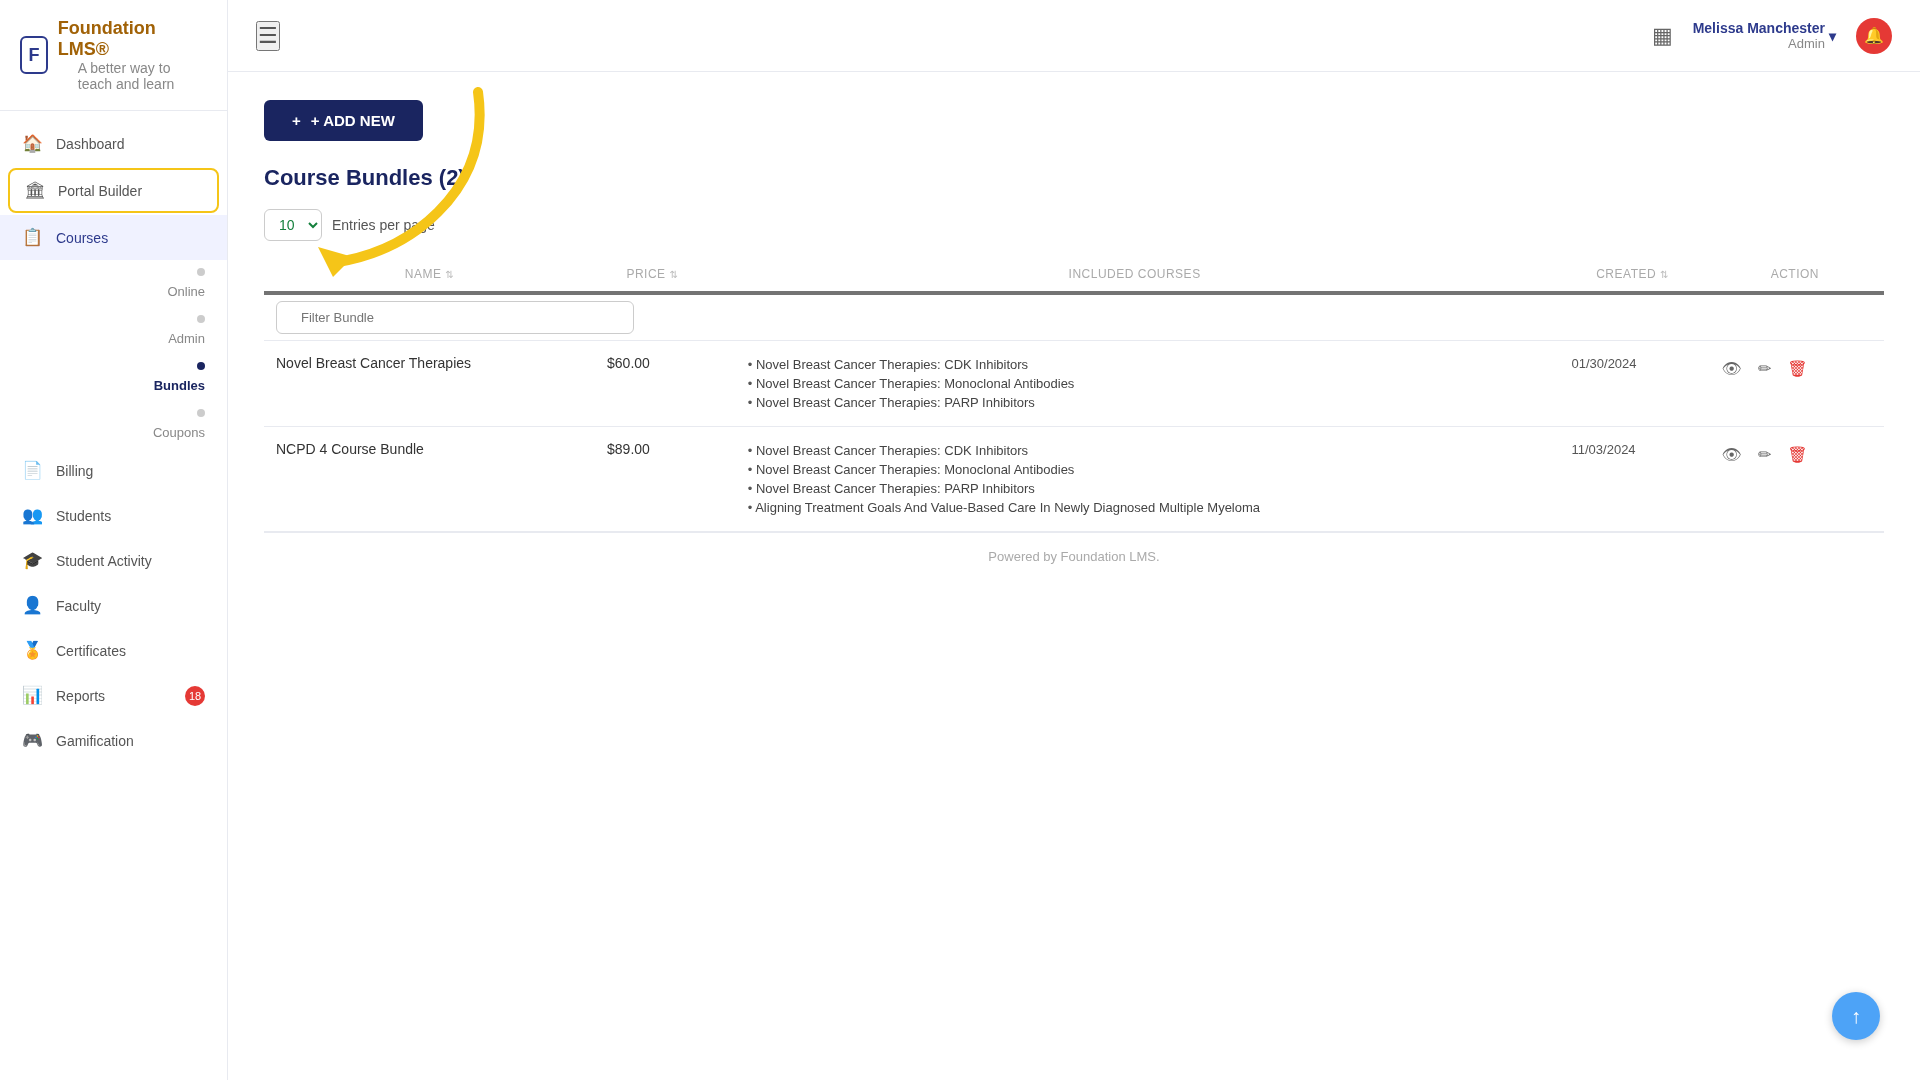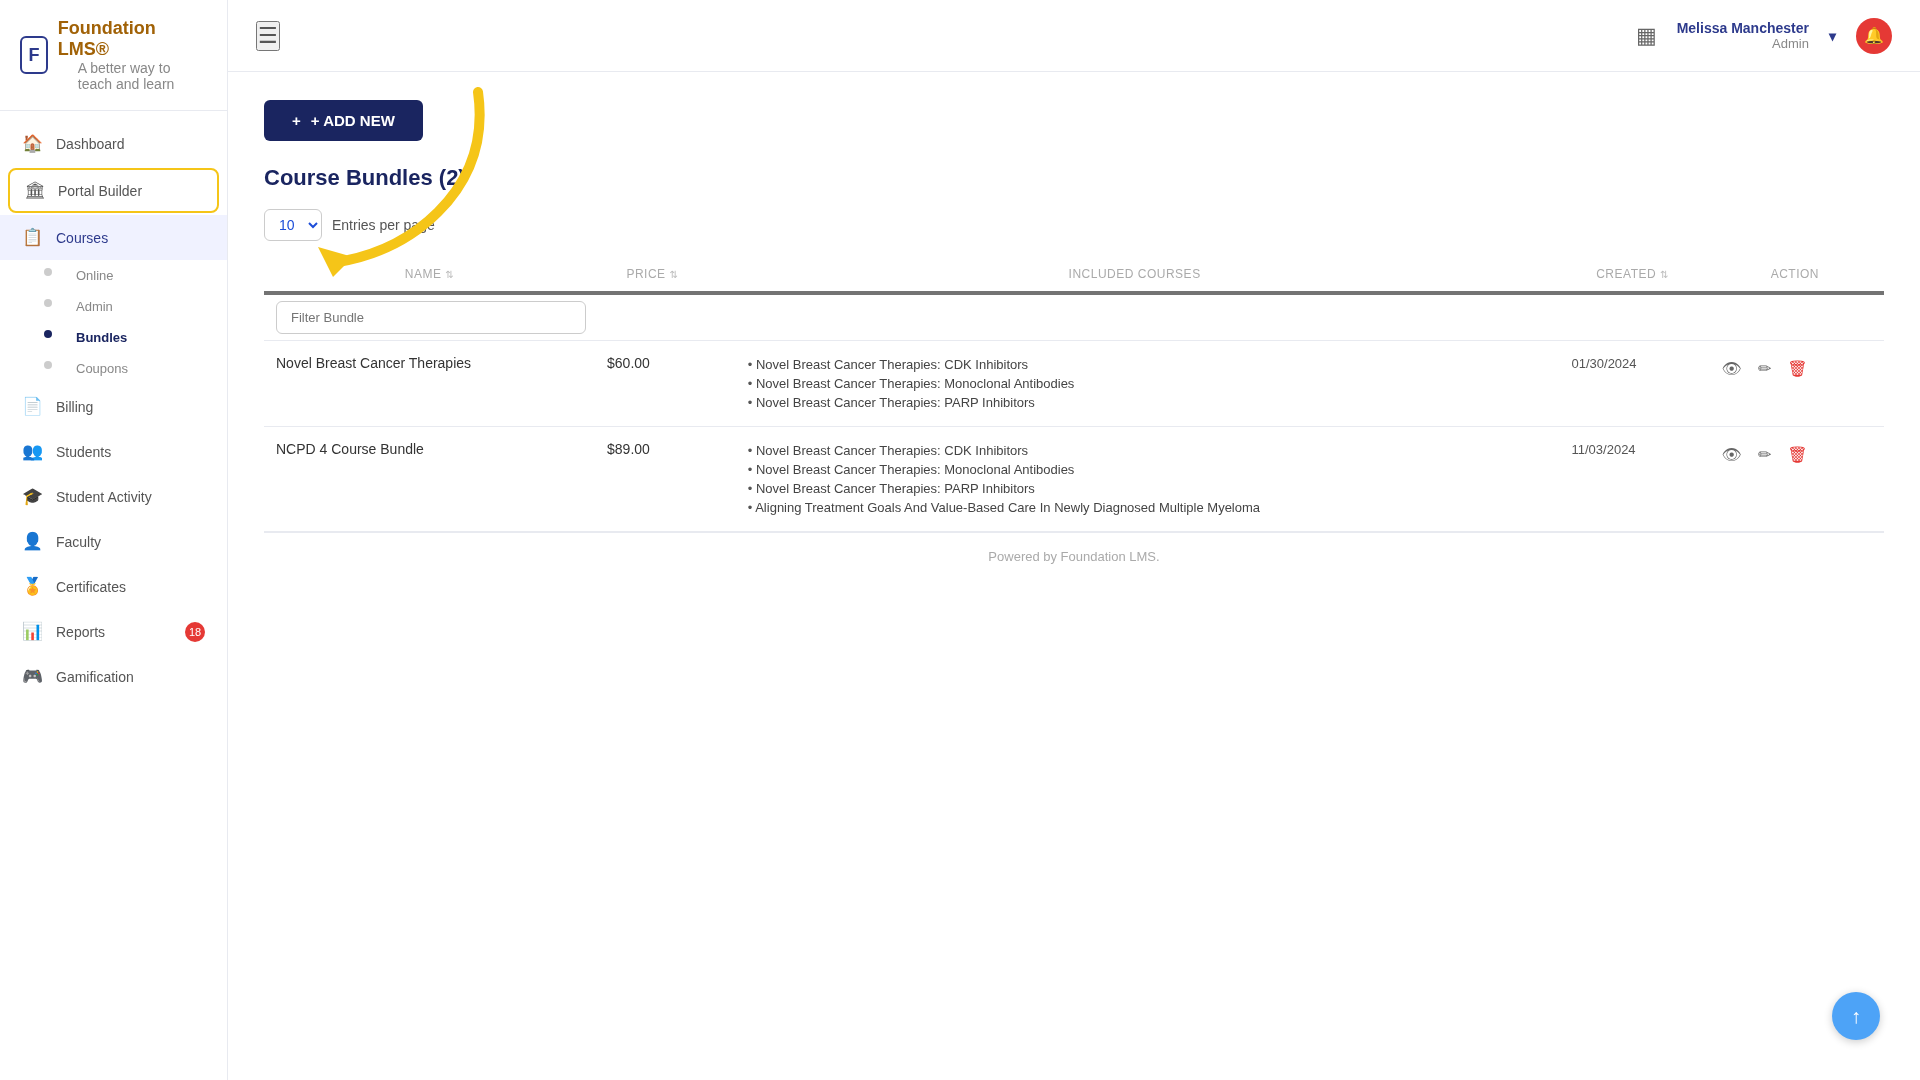--- a/index.html
+++ b/index.html
@@ -50,23 +50,23 @@
       border: 2.5px solid #f5c518;
       border-radius: 8px;
       margin: 2px 8px;
       padding: 10px 14px;
     }
 
     .nav-sub {
       padding-left: 44px;
     }
     .nav-sub-item {
-      display: flex; align-items: flex-start; gap: 24px;
+      display: flex; align-items: flex-end; gap: 8px;
       padding: 8px 22px 8px 0;
-      color: #888; font-size: 13px; cursor: pointer;
+      color: #888; font-size: 13px; cursor: pointer; flex-direction: column;
     }
     .nav-sub-item.active { color: #1a2560; font-weight: 700; }
     .nav-sub-item .dot {
       width: 8px; height: 8px; border-radius: 50%;
       background: #ccc; flex-shrink: 0;
     }
     .nav-sub-item.active .dot { background: #1a2560; }
 
     
     .main {
@@ -85,21 +85,21 @@
       justify-content: space-between;
       padding: 14px 28px;
       border-bottom: 1px solid #e8eaf0;
       background: #fff;
       height: 72px;
     }
     .topbar-left { display: flex; align-items: center; gap: 16px; }
     .hamburger { font-size: 22px; color: #555; cursor: pointer; }
     .topbar-right { display: flex; align-items: center; gap: 20px; }
     .topbar-chart-icon { font-size: 22px; color: #666; }
-    .user-info { display: flex; align-items: center; gap: 20px; color: #2d3a8c; font-size: 14px; font-weight: 600; cursor: pointer; }
+    .user-info { display: flex; align-items: center; gap: 4px; color: #2d3a8c; font-size: 14px; font-weight: 600; cursor: pointer; }
     .user-role { font-size: 13px; color: #888; font-weight: 400; text-align: center; display: block; }
     .user-text { display: flex; flex-direction: column; align-items: flex-end; }
     .notification-bell {
       position: relative; width: 36px; height: 36px;
       background: #e53935; border-radius: 50%;
       display: flex; align-items: center; justify-content: center;
       color: #fff; font-size: 16px; cursor: pointer;
     }
 
     
@@ -137,21 +137,21 @@
       display: flex;
       align-items: center;
       gap: 10px;
       margin-bottom: 16px;
     }
     .entries-select {
       padding: 6px 10px;
       border: 1px solid #ccc;
       border-radius: 6px;
       font-size: 14px;
-      color: #1d4ed8;
+      color: #15803d;
       background: #fff;
     }
     .entries-label { font-size: 14px; color: #555; }
 
     
     .bundle-table { width: 100%; border-collapse: collapse; }
     .bundle-table th {
       text-align: center;
       font-size: 12px;
       font-weight: 400;
@@ -165,24 +165,24 @@
       padding: 14px 12px;
       font-size: 14px;
       color: #333;
       border-bottom: 1px solid #e8eaf0;
       vertical-align: top;
     }
 
     .filter-input {
       border: 1px solid #ccc;
       border-radius: 6px;
-      padding: 8px 14px;
+      padding: 8px 24px;
       font-size: 13px;
       color: #555;
-      width: 310px;
+      width: 358px;
       outline: none;
     }
 
     .course-list { list-style: none; padding: 0; margin-left: 26px; }
     .course-list li { padding: 2px 0; font-size: 13px; color: #444; }
     .course-list li::before { content: "• "; color: #555; }
 
     .action-btns { display: flex; gap: 8px; align-items: center; }
     .action-btn {
       background: none; border: none; cursor: pointer;

